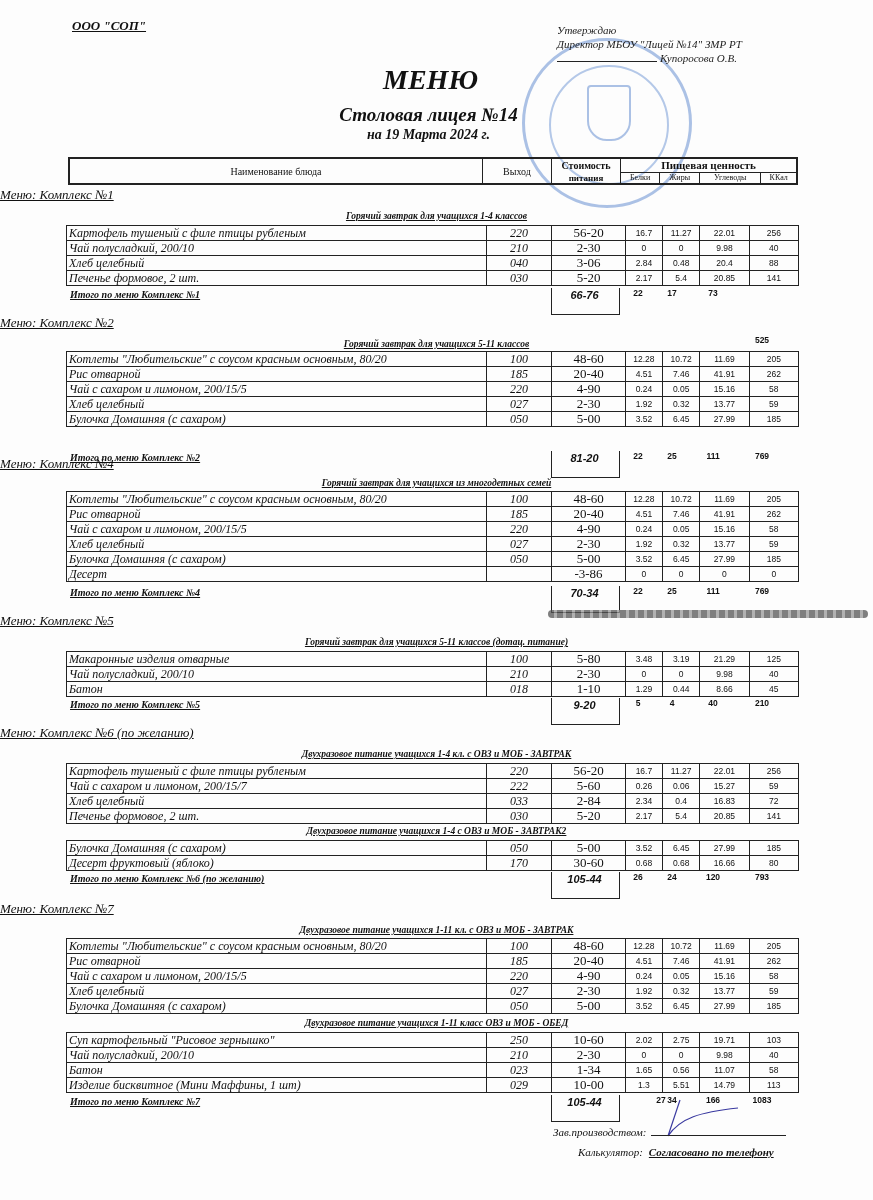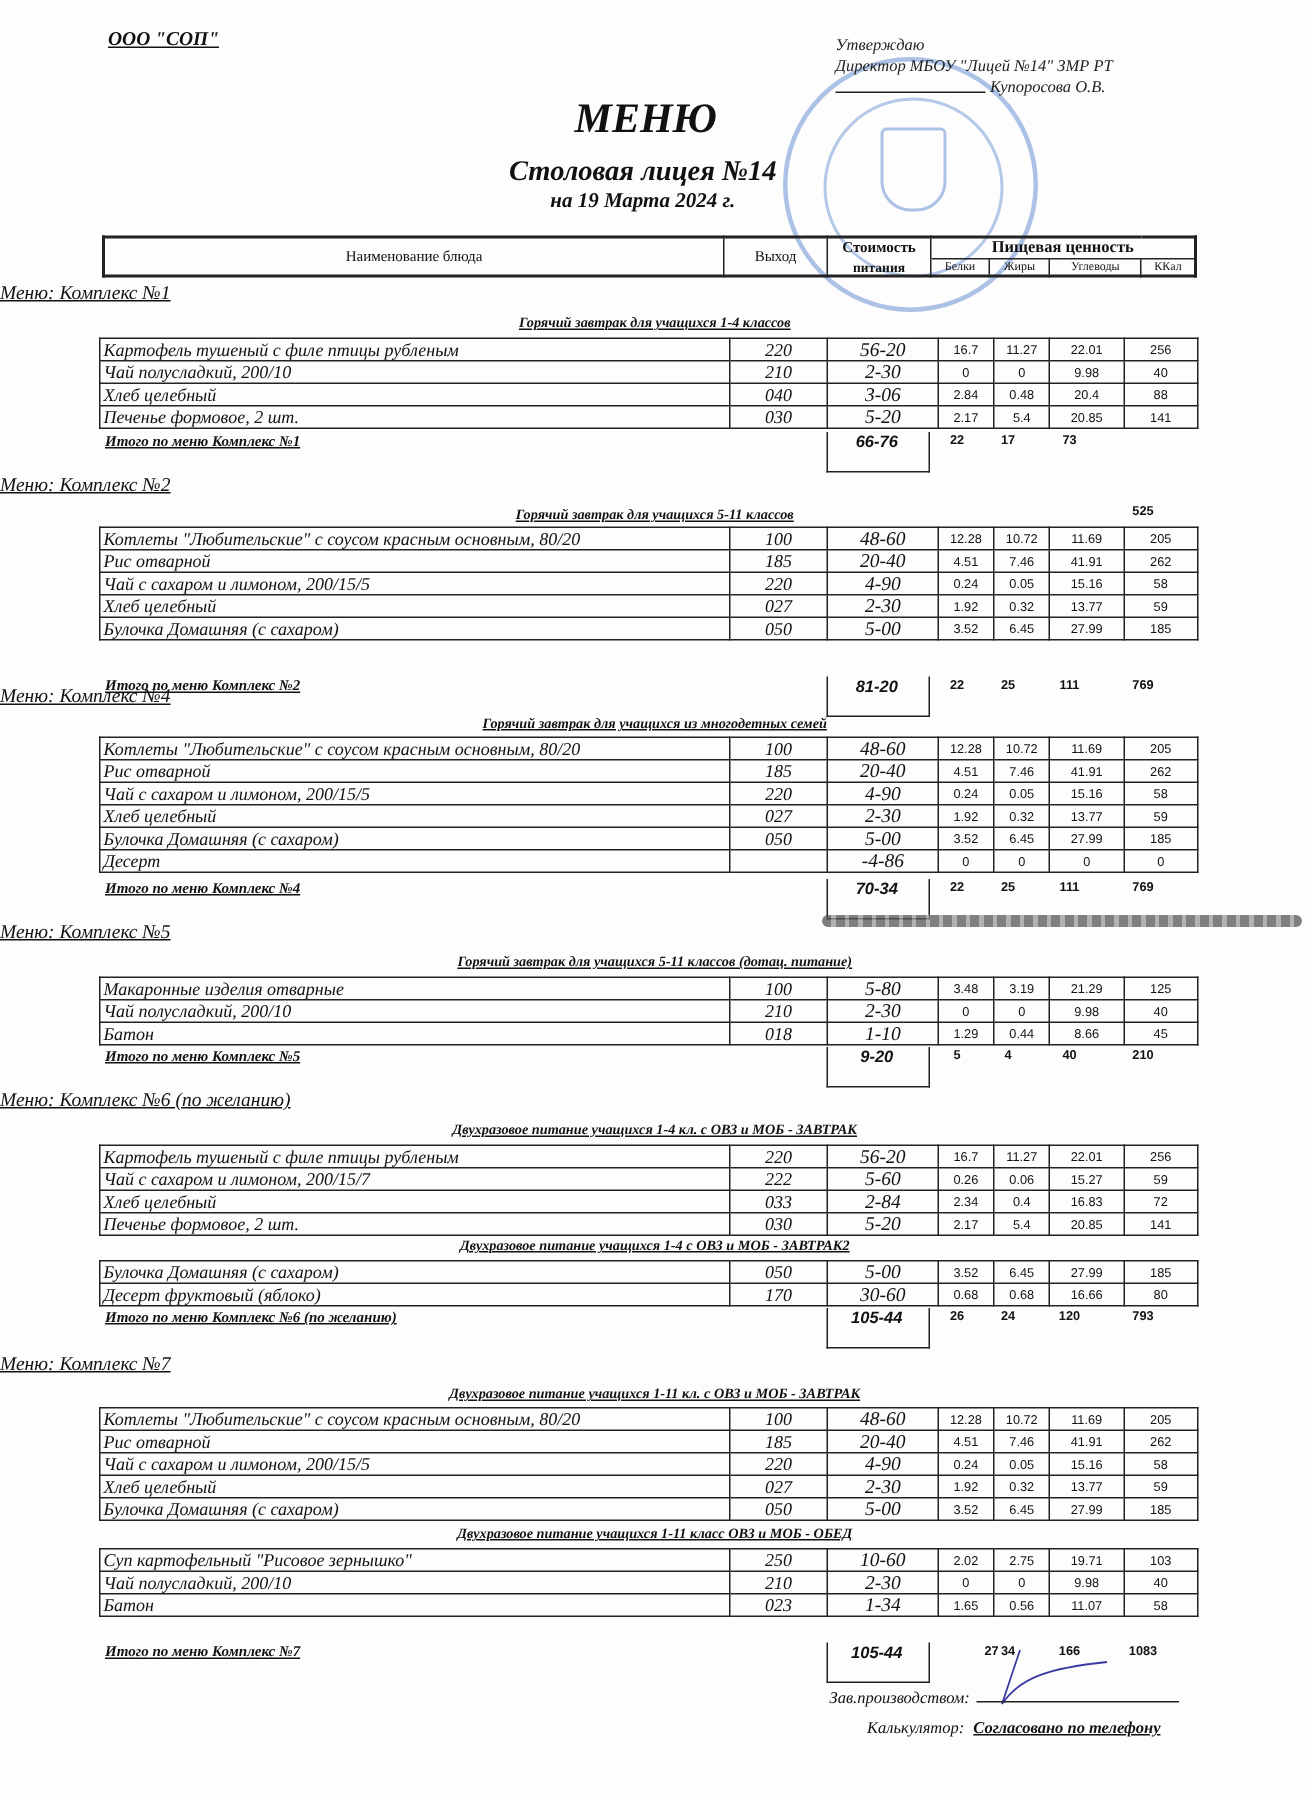--- a/index.html
+++ b/index.html
@@ -20,21 +20,21 @@
   .t2 { top:104px; font-size:19px; left:-8px; }
   .t3 { top:127px; font-size:14px; left:-8px; }
   table.hdr { position:absolute; left:68px; top:157px; width:730px; border-collapse:collapse; border:2px solid #222; }
   table.hdr td { border:1px solid #222; font-size:10px; text-align:center; font-family:"Liberation Serif", serif; padding:0; }
   .sec-title { position:absolute; left:0; width:873px; text-align:left; font-style:italic; font-size:13px; text-decoration:underline; }
   .sub-title { position:absolute; left:0; width:873px; text-align:center; font-style:italic; font-weight:bold; font-size:9.5px; text-decoration:underline; }
   table.menu { position:absolute; left:66px; width:733px; border-collapse:collapse; }
   table.menu td { border:1px solid #222; height:14px; padding:0 2px; font-size:12px; line-height:14px; }
   td.name { width:412px; font-style:italic; }
   td.out { width:60px; text-align:center; font-style:italic; }
-  td.cost { width:68px; text-align:center; font-style:italic; font-size:13px !important; }
+  td.cost { width:68px; text-align:center; font-size:13px !important; }
   td.num { font-family:"Liberation Sans", sans-serif; font-size:8.5px !important; text-align:center; width:32px; }
   td.num.w { width:44px; }
   .total { position:absolute; left:70px; width:733px; height:28px; }
   .total .lbl { position:absolute; left:0; top:0; font-size:10px; font-weight:bold; font-style:italic; text-decoration:underline; }
   .total .box { position:absolute; left:481px; top:-1px; width:67px; height:26px; border:1px solid #222; border-top:none; }
   .total .cost { position:absolute; left:481px; top:0; width:67px; text-align:center; font-family:"Liberation Sans", sans-serif; font-weight:bold; font-style:italic; font-size:11px; }
   .total .n { position:absolute; top:-1px; font-family:"Liberation Sans", sans-serif; font-weight:bold; font-size:8.5px; text-align:center; }
   .scribble { position:absolute; left:548px; top:610px; width:320px; height:8px; background:repeating-linear-gradient(90deg,#555 0 6px,#999 6px 9px); border-radius:4px; opacity:0.75; }
   .footer1 { position:absolute; left:553px; top:1126px; font-style:italic; font-size:11px; }
   .footer1 .line { display:inline-block; width:135px; border-bottom:1px solid #222; margin-left:4px; }
@@ -238,21 +238,21 @@
         <td class="out">050</td>
         <td class="cost">5-00</td>
         <td class="num">3.52</td>
         <td class="num">6.45</td>
         <td class="num w">27.99</td>
         <td class="num w">185</td>
       </tr>
   <tr>
         <td class="name">Десерт</td>
         <td class="out"></td>
-        <td class="cost">-4-86</td>
+        <td class="cost">-3-86</td>
         <td class="num">0</td>
         <td class="num">0</td>
         <td class="num w">0</td>
         <td class="num w">0</td>
       </tr>
 </tbody>
   </table>
 <div class="total" style="top:587px;">
   <span class="lbl">Итого по меню Комплекс №4</span>
   <div class="box"></div>
@@ -456,20 +456,29 @@
       </tr>
   <tr>
         <td class="name">Батон</td>
         <td class="out">023</td>
         <td class="cost">1-34</td>
         <td class="num">1.65</td>
         <td class="num">0.56</td>
         <td class="num w">11.07</td>
         <td class="num w">58</td>
       </tr>
+  <tr>
+        <td class="name">Изделие бисквитное (Мини Маффины, 1 шт)</td>
+        <td class="out">029</td>
+        <td class="cost">10-00</td>
+        <td class="num">1.3</td>
+        <td class="num">5.51</td>
+        <td class="num w">14.79</td>
+        <td class="num w">113</td>
+      </tr>
 </tbody>
   </table>
 <div class="total" style="top:1096px;">
   <span class="lbl">Итого по меню Комплекс №7</span>
   <div class="box"></div>
   <span class="cost">105-44</span>
   <span class="n" style="left:526px;width:34px;padding-left:48px;">27</span>
   <span class="n" style="left:585px;width:34px;">34</span>
   <span class="n" style="left:619px;width:48px;">166</span>
   <span class="n" style="left:667px;width:50px;">1083</span>

